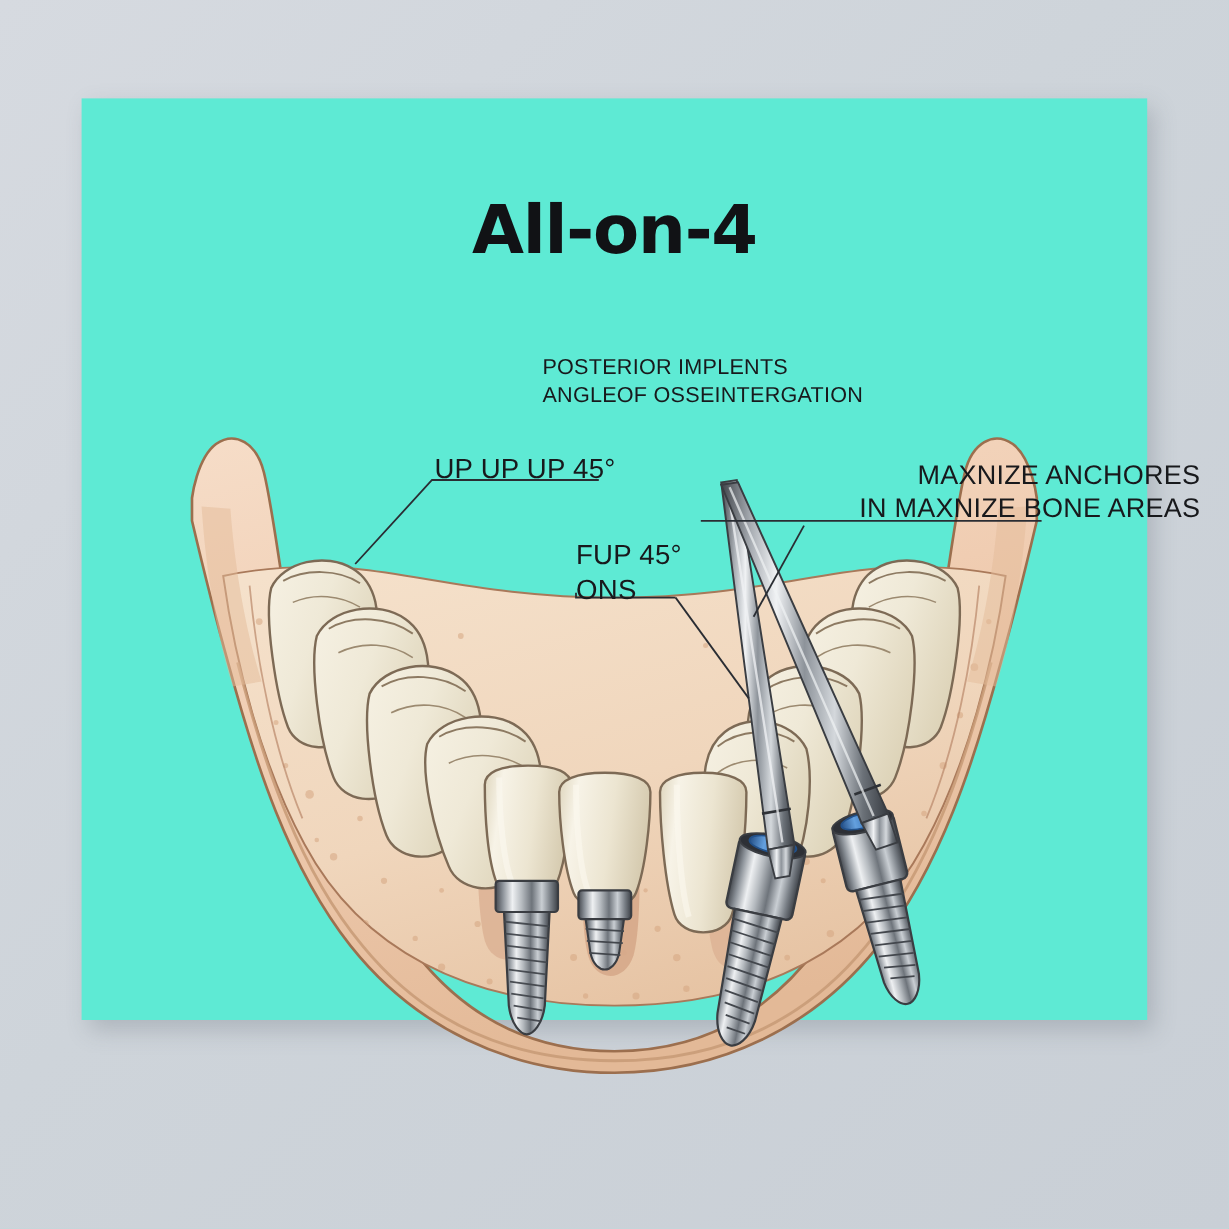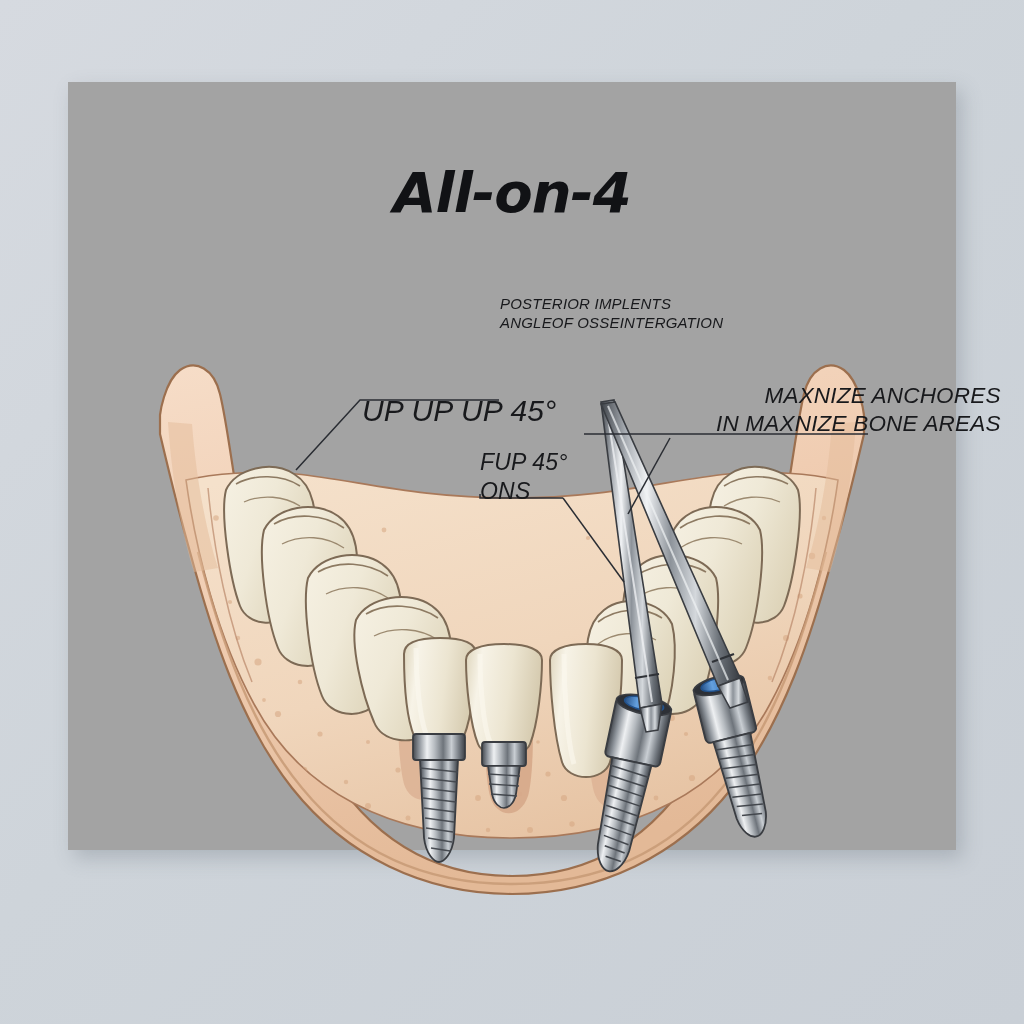--- a/index.html
+++ b/index.html
@@ -18,23 +18,22 @@
     position: absolute;
     inset: 0;
     background: linear-gradient(135deg, #d6dae0 0%, #ced4da 45%, #c9cfd6 100%);
   }
   #card {
     position: absolute;
     left: 68px;
     top: 82px;
     width: 888px;
     height: 768px;
-    background: #a3a3a3;
+    background: #5eead4;
     box-shadow: 6px 8px 18px rgba(90,100,112,0.28);
-    font-style: italic;
   }
   #title {
     position: absolute;
     left: 0;
     top: 78px;
     width: 888px;
     text-align: center;
     font-size: 56px;
     font-weight: bold;
     letter-spacing: -1px;
@@ -45,30 +44,28 @@
     position: absolute;
     color: #18191c;
     font-family: "Liberation Sans", sans-serif;
     font-weight: normal;
     line-height: 1.26;
     white-space: pre;
   }
   #anno-top {
     left: 384px;
     top: 213px;
-    font-size: 15px;
+    font-size: 18px;
     letter-spacing: 0.2px;
-    margin-left: 48px;
   }
   #anno-left {
     left: 294px;
     top: 294px;
-    font-size: 30px;
+    font-size: 23px;
     letter-spacing: 0.2px;
-    margin-top: 16px;
   }
   #anno-mid {
     left: 412px;
     top: 366px;
     font-size: 23px;
     letter-spacing: 0.2px;
   }
   #anno-right {
     left: 648px;
     top: 300px;

